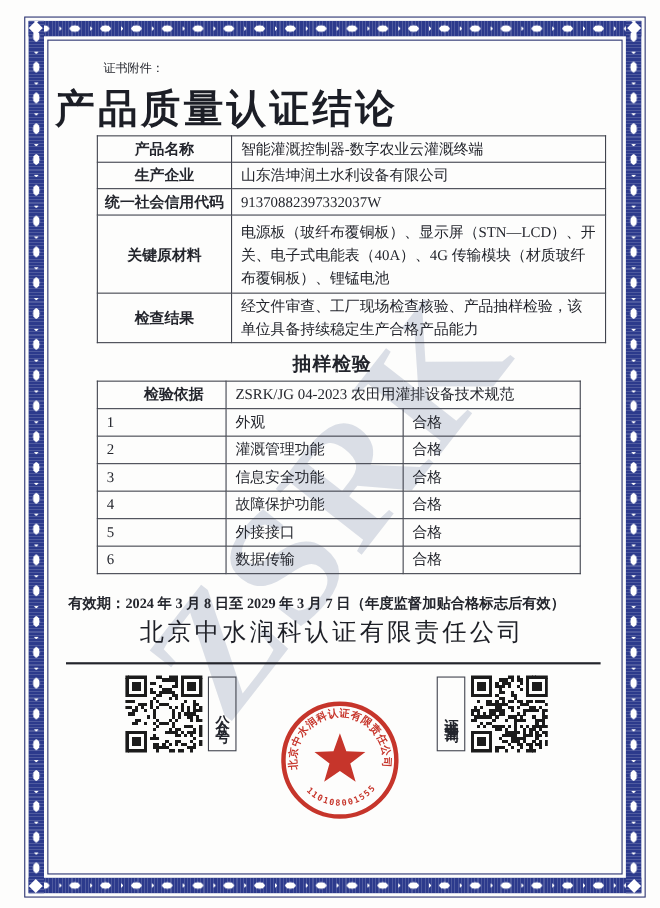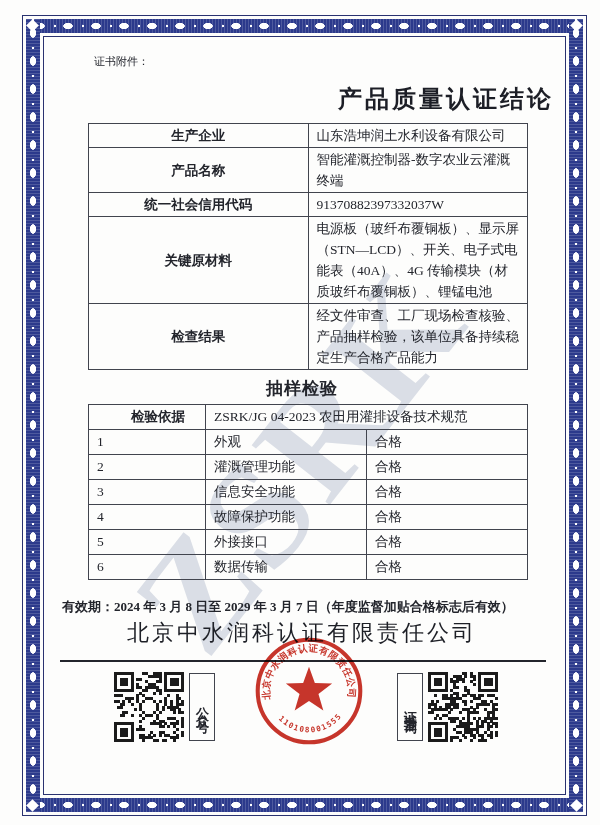--- a/index.html
+++ b/index.html
@@ -34,21 +34,21 @@
   .frame-line{position:absolute;inset:17px;border:1px solid #2a3270;}
   
   .watermark{position:absolute;left:40px;top:385px;width:520px;z-index:0;
     text-align:center;transform:rotate(-52deg);
     font-family:"Liberation Serif","DejaVu Serif",serif;font-weight:bold;
     font-size:150px;line-height:150px;letter-spacing:6px;
     color:rgba(140,152,180,0.30);pointer-events:none;}
   
   .content{position:absolute;left:50px;right:46px;top:36px;bottom:14px;z-index:1;}
   .attachment{margin:18px 0 0 44px;font-size:11px;font-weight:normal;}
-  .doc-title{margin-top:12px;text-align:right;font-size:24px;line-height:36px;
+  .doc-title{margin-top:12px;text-align:left;font-size:36px;line-height:36px;
     font-weight:bold;letter-spacing:3px;
     font-family:"Liberation Sans","DejaVu Sans",sans-serif;color:#1c1e26;}
   .section-h{margin-top:8px;text-align:center;font-size:17px;line-height:22px;
     font-weight:bold;letter-spacing:1px;}
   .section-h.first{margin-top:9px;}
   table{border-collapse:collapse;table-layout:fixed;
     margin:6px 0 0 38px;width:440px;font-size:13.5px;}
   td{border:1.2px solid #41444e;padding:1px 8px;vertical-align:middle;
     line-height:21px;}
   .lbl{text-align:center;font-weight:bold;padding:1px 2px;}
@@ -98,26 +98,26 @@
 <div class="content">
 
   <div class="attachment">证书附件：</div>
 
   <div class="doc-title">产品质量认证结论</div>
 
 
   <table class="t1">
     <tbody>
         <tr class="r26">
+      <td class="lbl c1">产品名称</td>
+      <td class="val c2">智能灌溉控制器-数字农业云灌溉终端</td>
+    </tr>
+    <tr class="r26">
       <td class="lbl">生产企业</td>
       <td class="val">山东浩坤润土水利设备有限公司</td>
-    </tr>
-    <tr class="r26">
-      <td class="lbl c1">产品名称</td>
-      <td class="val c2">智能灌溉控制器-数字农业云灌溉终端</td>
     </tr>
     <tr class="r25">
       <td class="lbl">统一社会信用代码</td>
       <td class="val">91370882397332037W</td>
     </tr>
     <tr class="r73">
       <td class="lbl">关键原材料</td>
       <td class="val">电源板（玻纤布覆铜板）、显示屏（STN—LCD）、开关、电子式电能表（40A）、4G 传输模块（材质玻纤布覆铜板）、锂锰电池</td>
     </tr>
     <tr class="r43">

